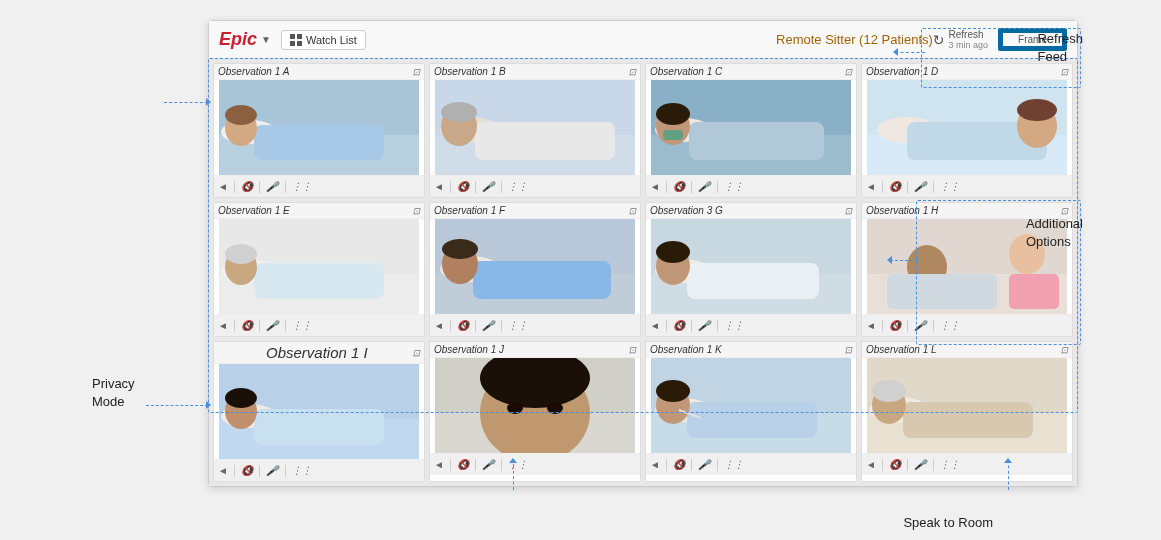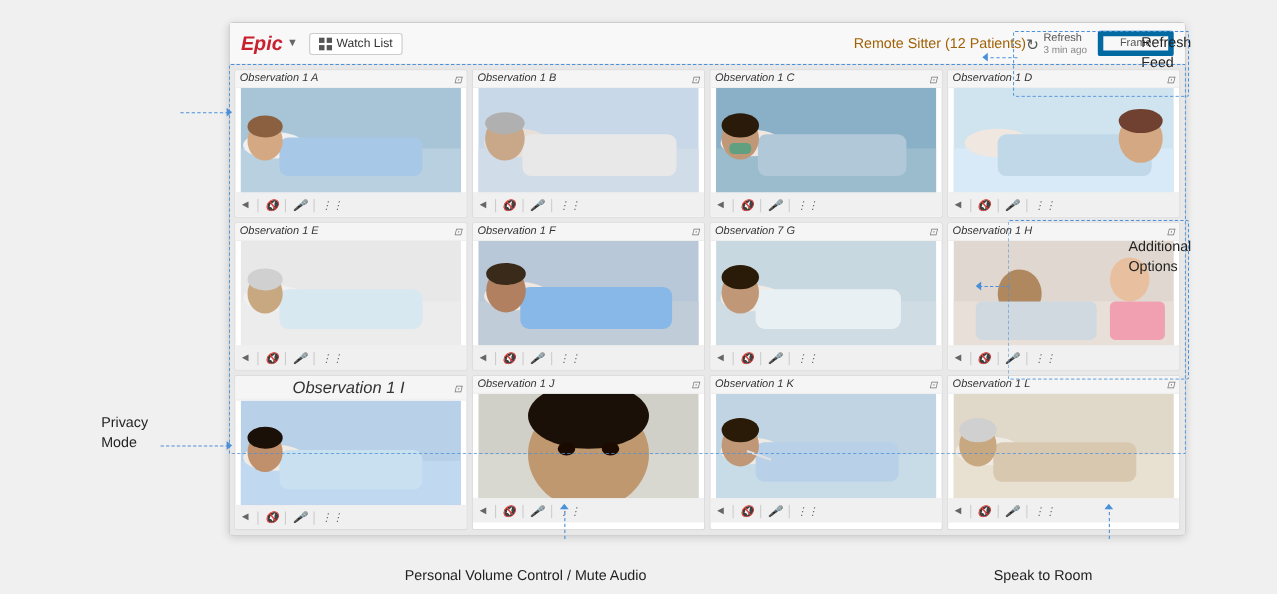--- a/index.html
+++ b/index.html
@@ -452,21 +452,21 @@
           <span class="ctrl-icon" title="Mute">🔇</span>
           <div class="ctrl-divider"></div>
           <span class="ctrl-icon" title="Speak to Room">🎤</span>
           <div class="ctrl-divider"></div>
           <span class="ctrl-icon" title="More">⋮⋮</span>
         </div>
       </div>
     </div>
         <div class="patient-cell">
       <div class="cell-header">
-        <span style="font-size:10px;color:#333;">Observation 7 G</span>
+        <span style="font-size:10px;color:#333;">Observation 3 G</span>
         <span class="cell-expand-icon">⊡</span>
       </div>
       <div class="patient-img">
         <svg viewBox="0 0 200 95" xmlns="http://www.w3.org/2000/svg" width="100%" height="95">
       <rect width="200" height="95" fill="#c8d8e0"></rect>
       <rect x="0" y="55" width="200" height="40" fill="#d0dce4"></rect>
       <ellipse cx="32" cy="52" rx="28" ry="12" fill="#f0eae4"></ellipse>
       <rect x="36" y="44" width="132" height="36" rx="8" fill="#e8f0f4"></rect>
       <ellipse cx="22" cy="47" rx="17" ry="19" fill="#c09878"></ellipse>
       <ellipse cx="22" cy="33" rx="17" ry="11" fill="#2a1a08"></ellipse>
@@ -649,23 +649,20 @@
   <div class="dot-line-h" style="right:158px; top:52px; width:30px;"></div>
   <div style="position:absolute; right:185px; top:48px; width:0; height:0; border-top:4px solid transparent; border-bottom:4px solid transparent; border-right:5px solid #4a90d9; pointer-events:none;"></div>
 
   <div class="annotation additional-label">
     <span>Additional<br>Options</span>
   </div>
   <div class="dashed-box" style="right:2px; top:200px; width:165px; height:145px; border-radius:2px;"></div>
   <div class="dot-line-h" style="right:165px; top:260px; width:28px;"></div>
   <div style="position:absolute; right:191px; top:256px; width:0; height:0; border-top:4px solid transparent; border-bottom:4px solid transparent; border-right:5px solid #4a90d9; pointer-events:none;"></div>
 
-  <div class="annotation volume-label">
-    <span>Personal Volume Control / Mute Audio</span>
-  </div>
 
   <div class="dot-line-v" style="left:435px; top:460px; height:30px;"></div>
   <div style="position:absolute; left:431px; top:458px; width:0; height:0; border-left:4px solid transparent; border-right:4px solid transparent; border-bottom:5px solid #4a90d9; pointer-events:none;"></div>
 
   <div class="annotation speak-label">
     <span>Speak to Room</span>
   </div>
 
   <div class="dot-line-v" style="left:930px; top:460px; height:30px;"></div>
   <div style="position:absolute; left:926px; top:458px; width:0; height:0; border-left:4px solid transparent; border-right:4px solid transparent; border-bottom:5px solid #4a90d9; pointer-events:none;"></div>

